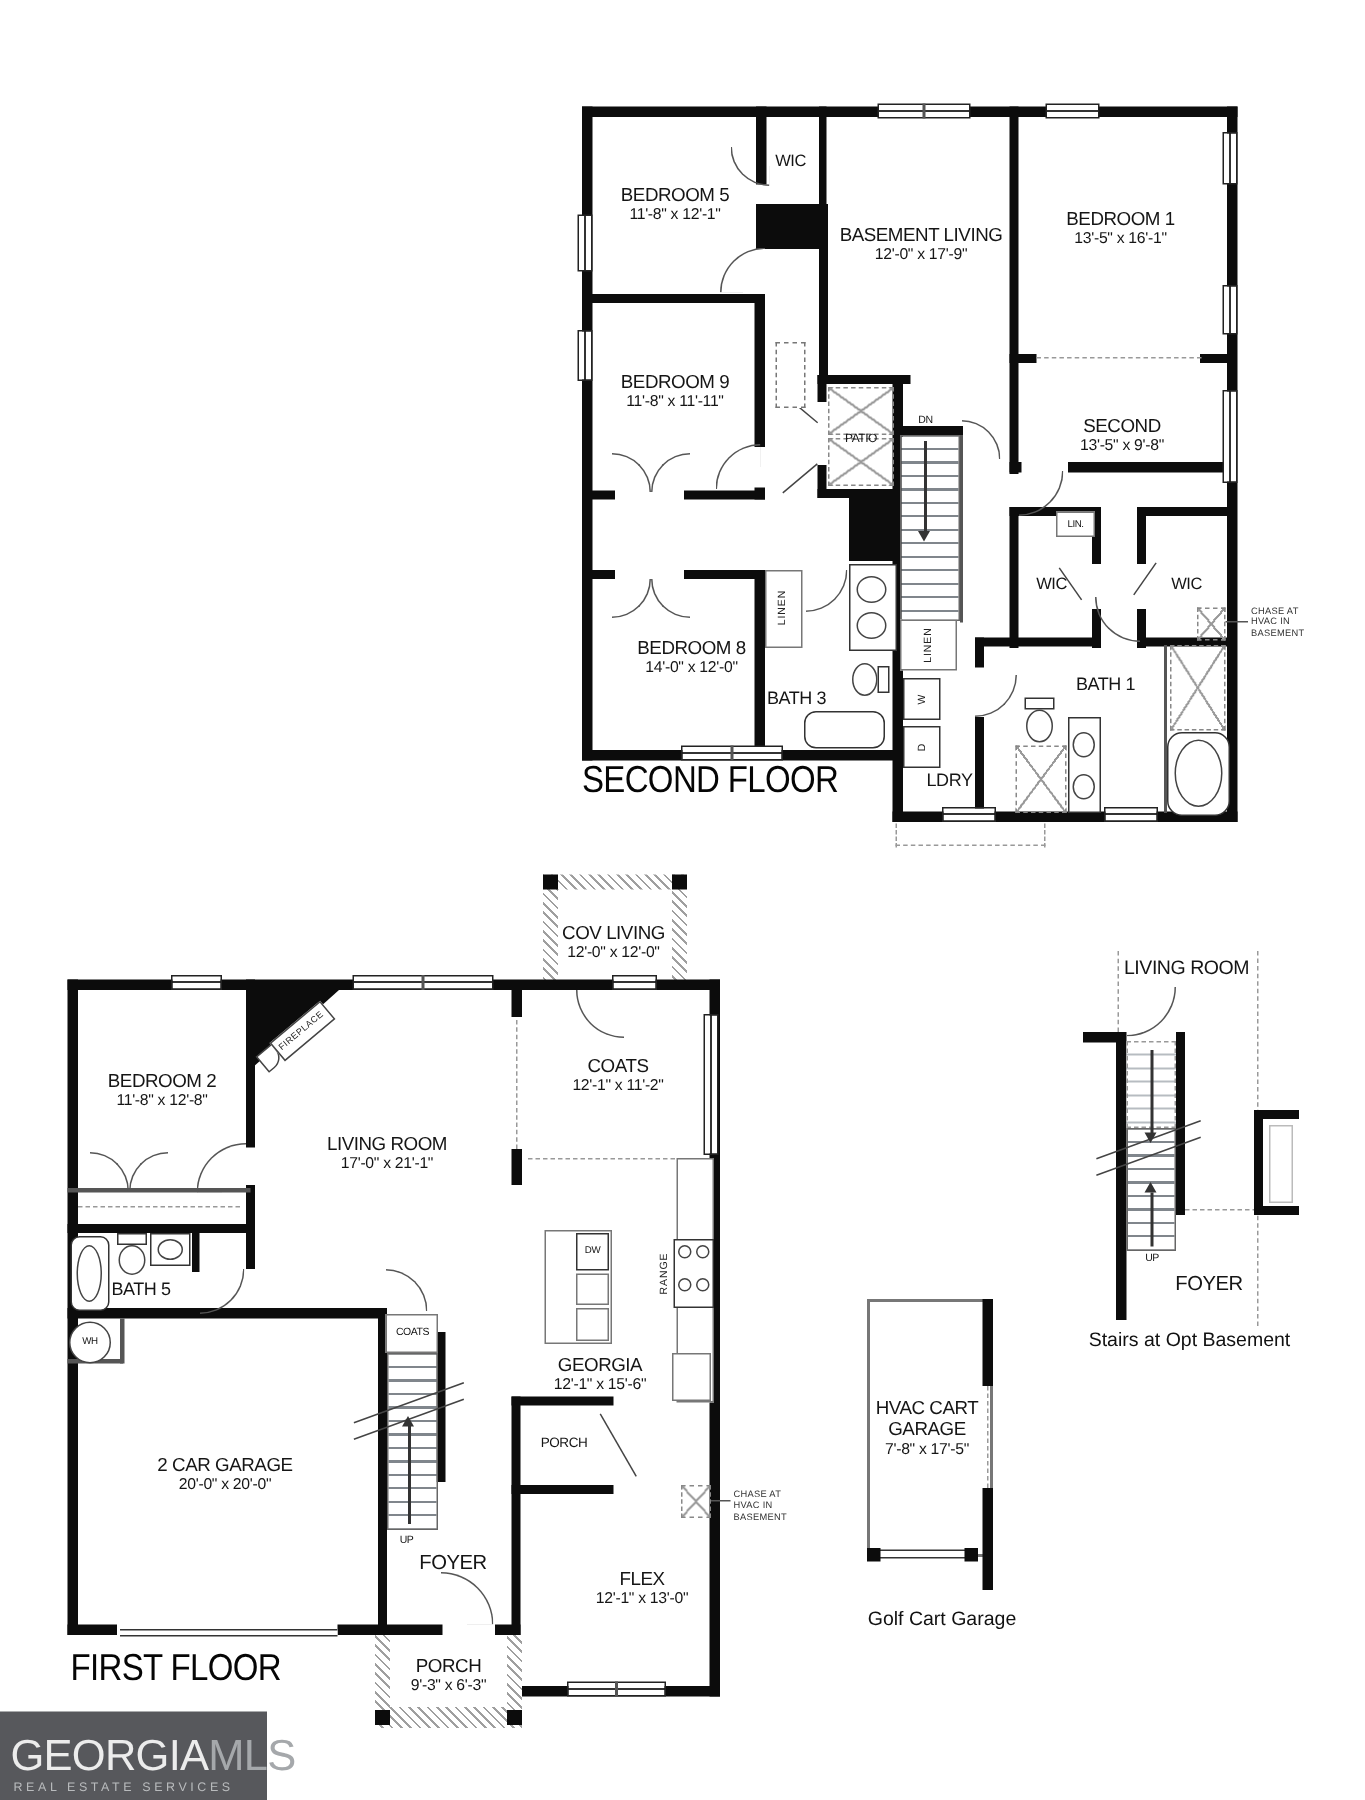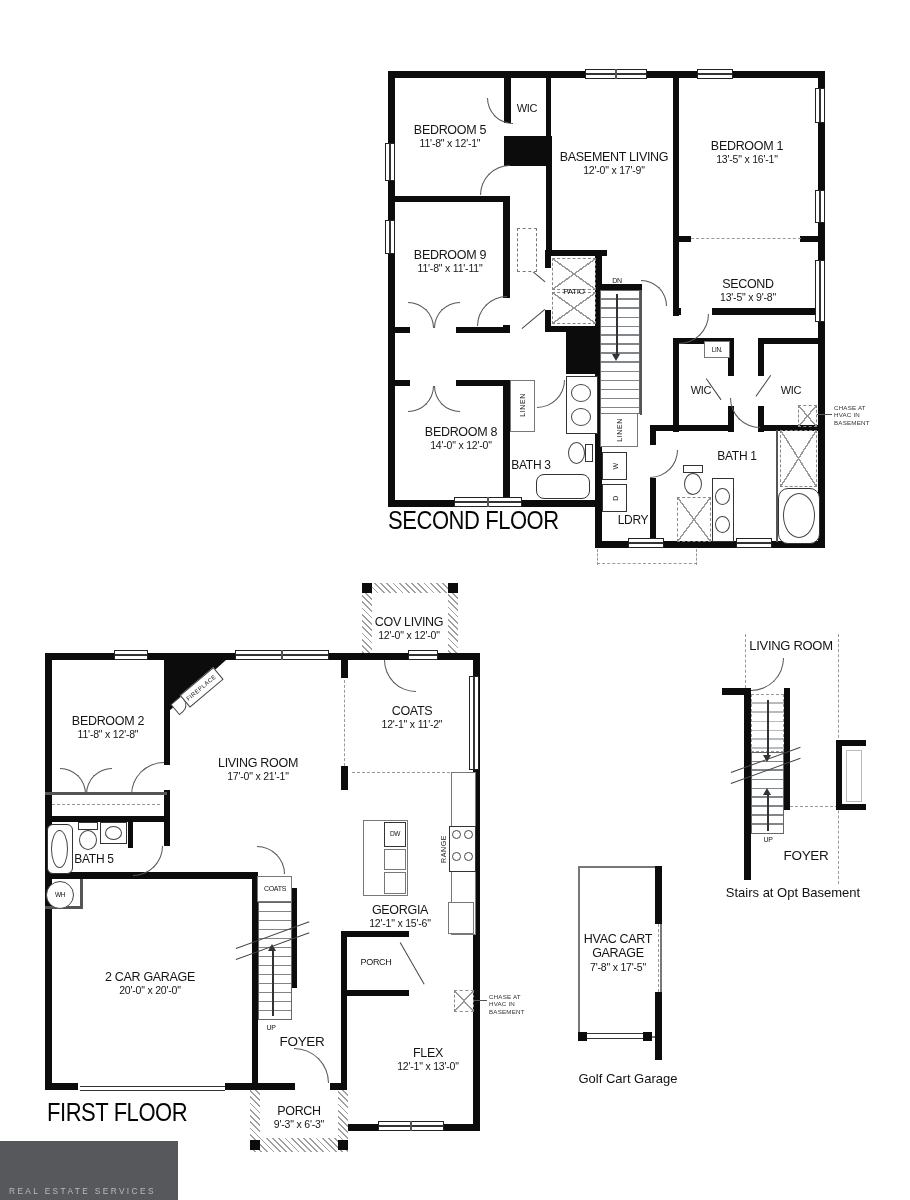--- a/index.html
+++ b/index.html
@@ -353,15 +353,16 @@
       <span>HVAC CART</span>
       <span style="display:block">GARAGE</span>
       <span class="dim">7'-8" x 17'-5"</span>
     </div>
     <div class="caption" style="left:628px;top:1071px">Golf Cart Garage</div>
   </div>
 
   <div class="logo">
     
   </div>
+  <div class="brand"><span class="p1">GEORGIA</span><span class="p2">MLS</span></div>
   <div class="tagline">REAL ESTATE SERVICES</div>
 
 </div>
 
 </body></html>

